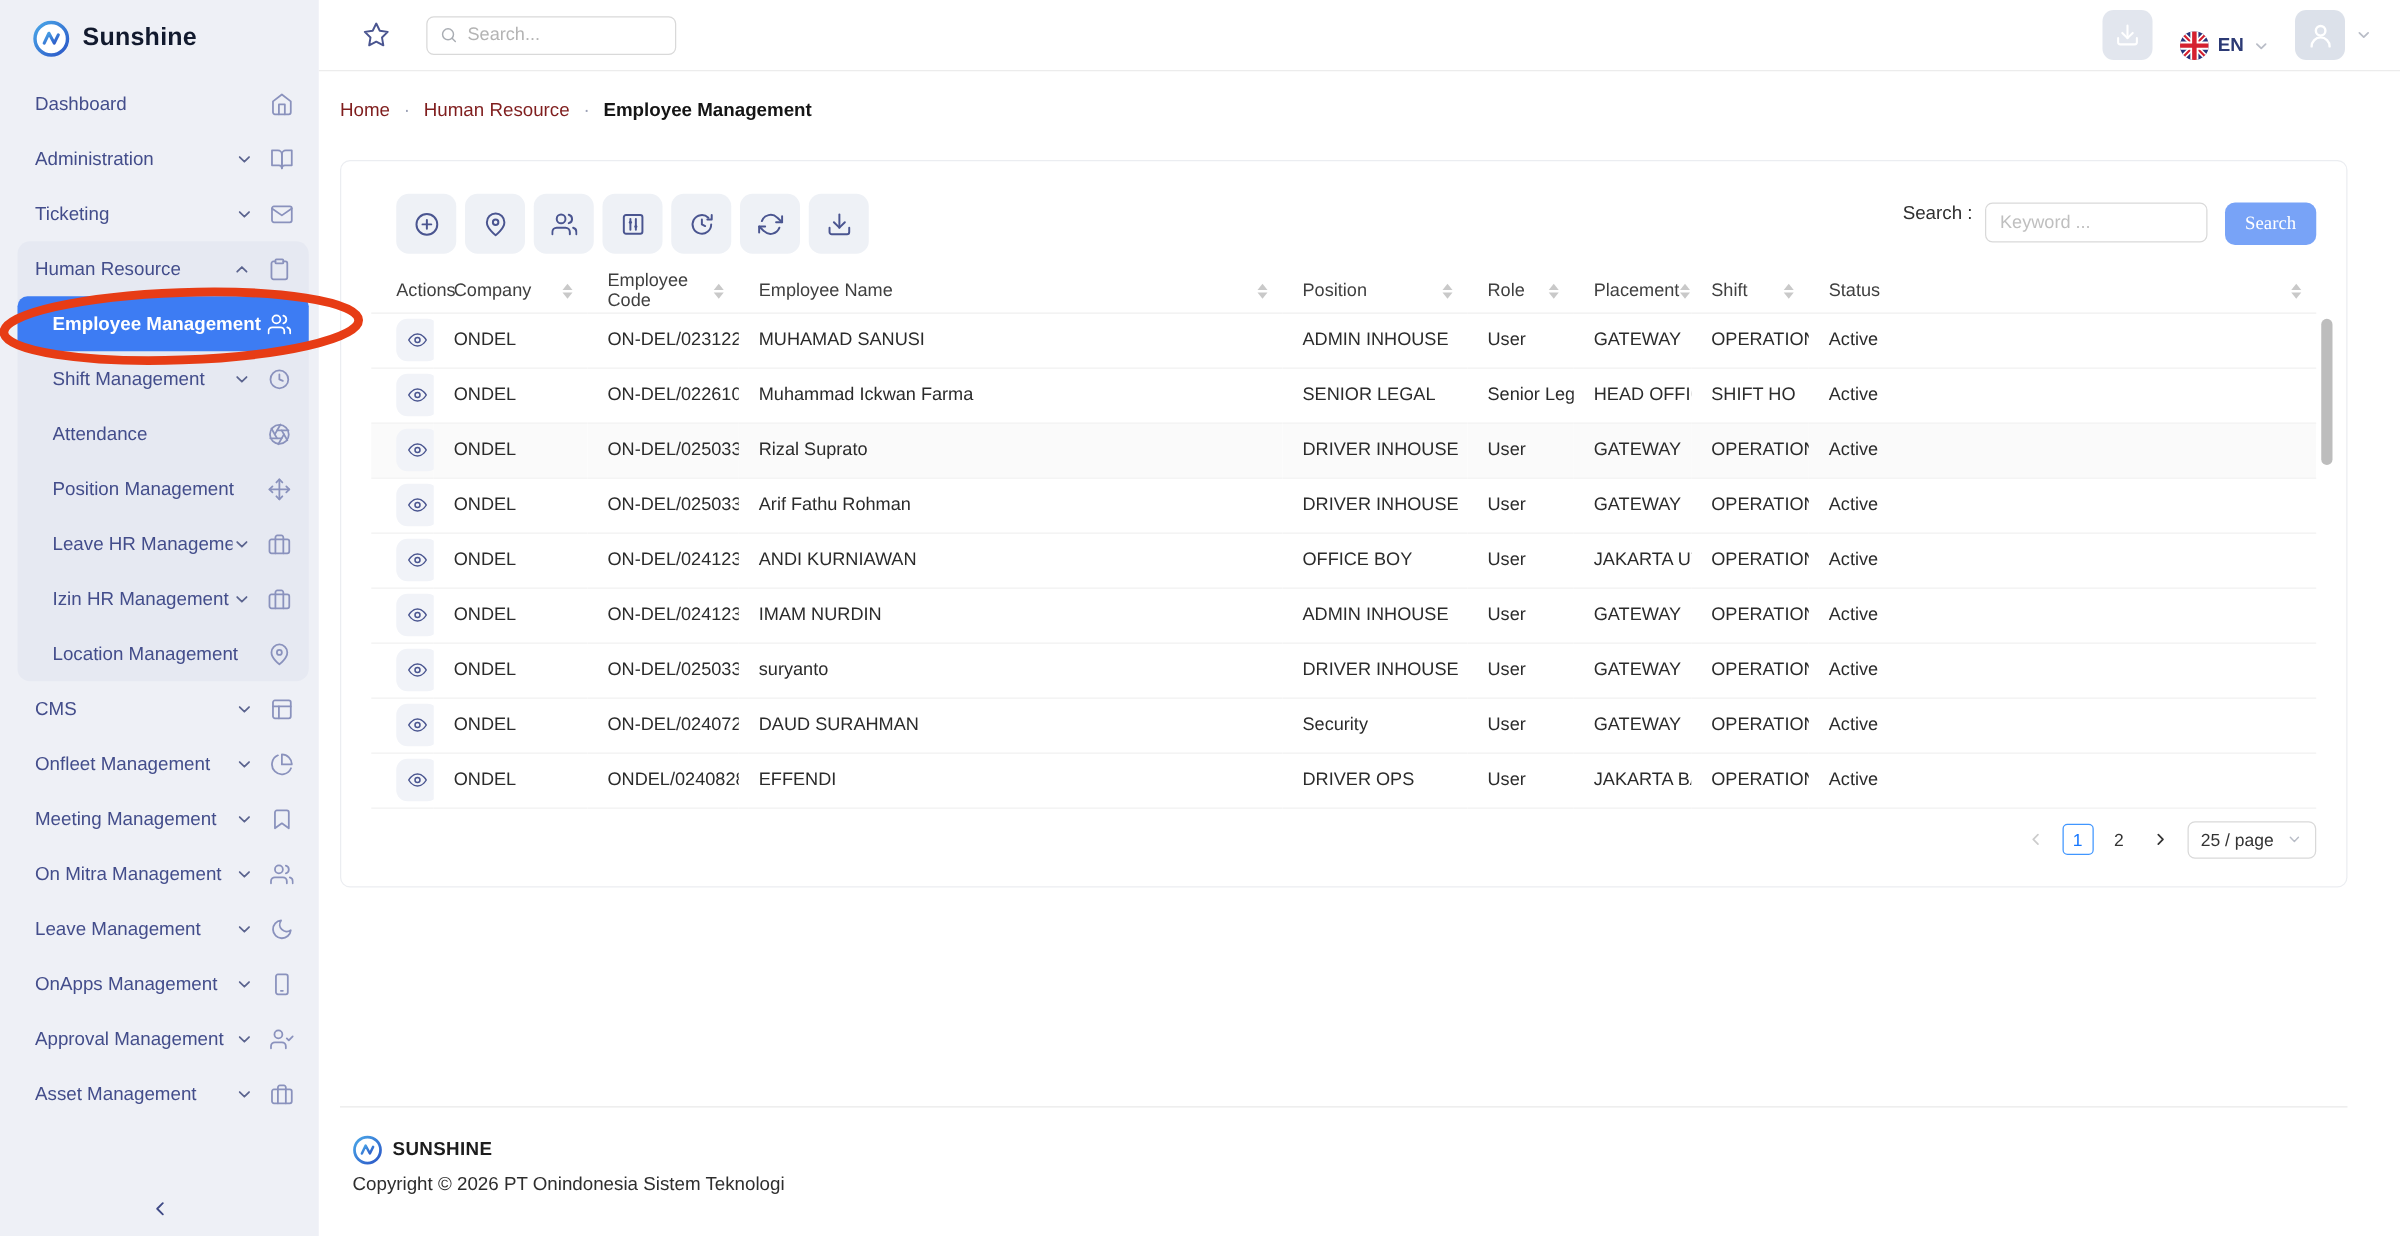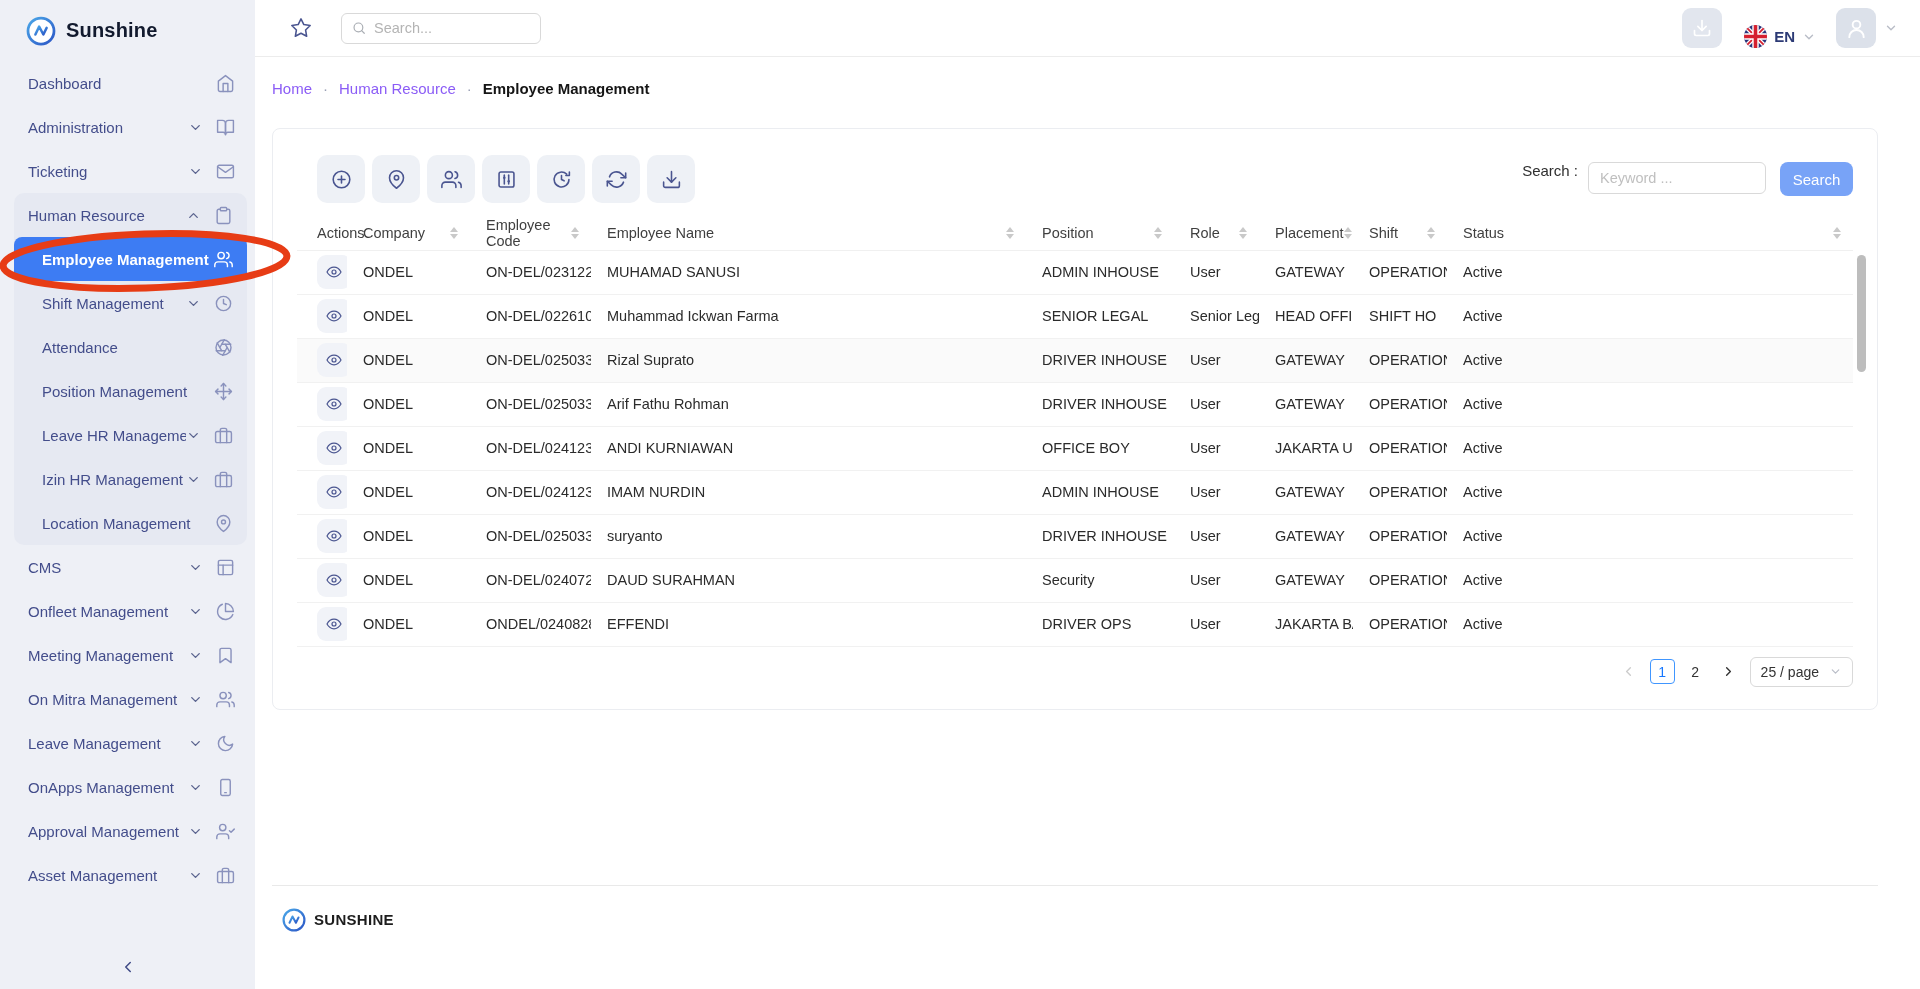--- a/index.html
+++ b/index.html
@@ -32,34 +32,34 @@
   .top-search input::placeholder{color:#b4b4b4}
   .top-right{margin-left:auto;display:flex;align-items:flex-end}
   .icon-sq{width:40px;height:40px;border-radius:9px;background:#e2e6ee;color:#fff;display:flex;align-items:center;justify-content:center;cursor:pointer}
   .avatar{background:#dce1ea}
   .lang{display:flex;align-items:center;gap:7px;margin:0 20px 0 22px;cursor:pointer}
   .lang-en{font-size:15px;color:#2c3a75;font-weight:600}
   .caret{color:#b9bdc7;display:flex}
   .avatar-wrap{display:flex;align-items:center;gap:8px;cursor:pointer}
 
   .breadcrumb-row{height:63px;display:flex;align-items:center;padding-left:17px;font-size:15px;flex:none}
-  .bc-link{color:#8b5cf6;cursor:pointer}
+  .bc-link{color:#7f1d1d;cursor:pointer}
   .bc-sep{color:#9aa0b5;margin:0 11px}
   .bc-current{color:#151515;font-weight:bold}
 
   .content{padding:8px 42px 0 17px;flex:none}
   .card{border:1px solid #ebedf1;border-radius:8px;position:relative;padding-bottom:22px;background:#fff}
   .toolbar-row{display:flex;align-items:center;margin:26px 24px 0 24px}
   .tbtns{display:flex;gap:7px;margin-left:20px}
   .tbtn{width:48px;height:48px;border-radius:10px;background:#eef1f6;color:#4a5590;display:flex;align-items:center;justify-content:center;cursor:pointer;border:none}
   .search-group{margin-left:auto;display:flex;align-items:flex-start}
   .sg-label{font-size:15px;color:#2f2f2f;margin-right:10px}
   .sg-input{width:178px;height:32px;border:1px solid #d9d9d9;border-radius:6px;padding:0 11px;font-size:14.5px;outline:none;font-family:inherit}
   .sg-input::placeholder{color:#bfbfbf}
-  .sg-btn{width:73px;height:34px;margin-left:14px;background:#78a3f7;color:#fff;border:none;border-radius:8px;font-size:15px;cursor:pointer;font-family:Liberation Sans, sans-serif}
+  .sg-btn{width:73px;height:34px;margin-left:14px;background:#78a3f7;color:#fff;border:none;border-radius:8px;font-size:15px;cursor:pointer;font-family:Liberation Serif, serif}
 
   .table-wrap{margin:14px 24px 0 24px;position:relative}
   table{border-collapse:collapse;table-layout:fixed;width:1556px;font-size:14.5px}
   th{height:33px;text-align:left;font-weight:normal;color:#3f3f3f;padding:0 8px 0 16px;border-bottom:1px solid #f0f0f0}
   th:first-child,td:first-child{padding-left:20px}
   .th-flex{display:flex;align-items:center}
   .sorter{margin-left:auto;display:flex;flex-direction:column;gap:2px;padding-right:4px}
   .car-up{width:0;height:0;border-left:4px solid transparent;border-right:4px solid transparent;border-bottom:5px solid #c9c9c9}
   .car-dn{width:0;height:0;border-left:4px solid transparent;border-right:4px solid transparent;border-top:5px solid #c9c9c9}
   td{height:44px;padding:0 8px 0 16px;border-bottom:1px solid #f1f1f1;color:#2b2b2b;white-space:nowrap;overflow:hidden}
@@ -795,15 +795,16 @@
               <linearGradient id="lg2" x1="0" y1="0" x2="1" y2="1">
                 <stop offset="0" stop-color="#4aa7e8"></stop>
                 <stop offset="1" stop-color="#2b56c6"></stop>
               </linearGradient>
             </defs>
           <circle cx="12" cy="12" r="10.4" fill="#fff" stroke="url(#lg2)" stroke-width="2.2"></circle>
           <path d="M7.5 14.8l3-6.3 3.4 6.3 2.6-5.3" stroke="url(#lg2)" stroke-width="2" fill="none" stroke-linecap="round" stroke-linejoin="round"></path>
         </svg>
         <span class="f-brand">SUNSHINE</span>
       </div>
+      <div class="f-copy">Copyright © 2026 PT Onindonesia Sistem Teknologi</div>
     </div>
   </footer>
 </div>
 
 </body></html>

